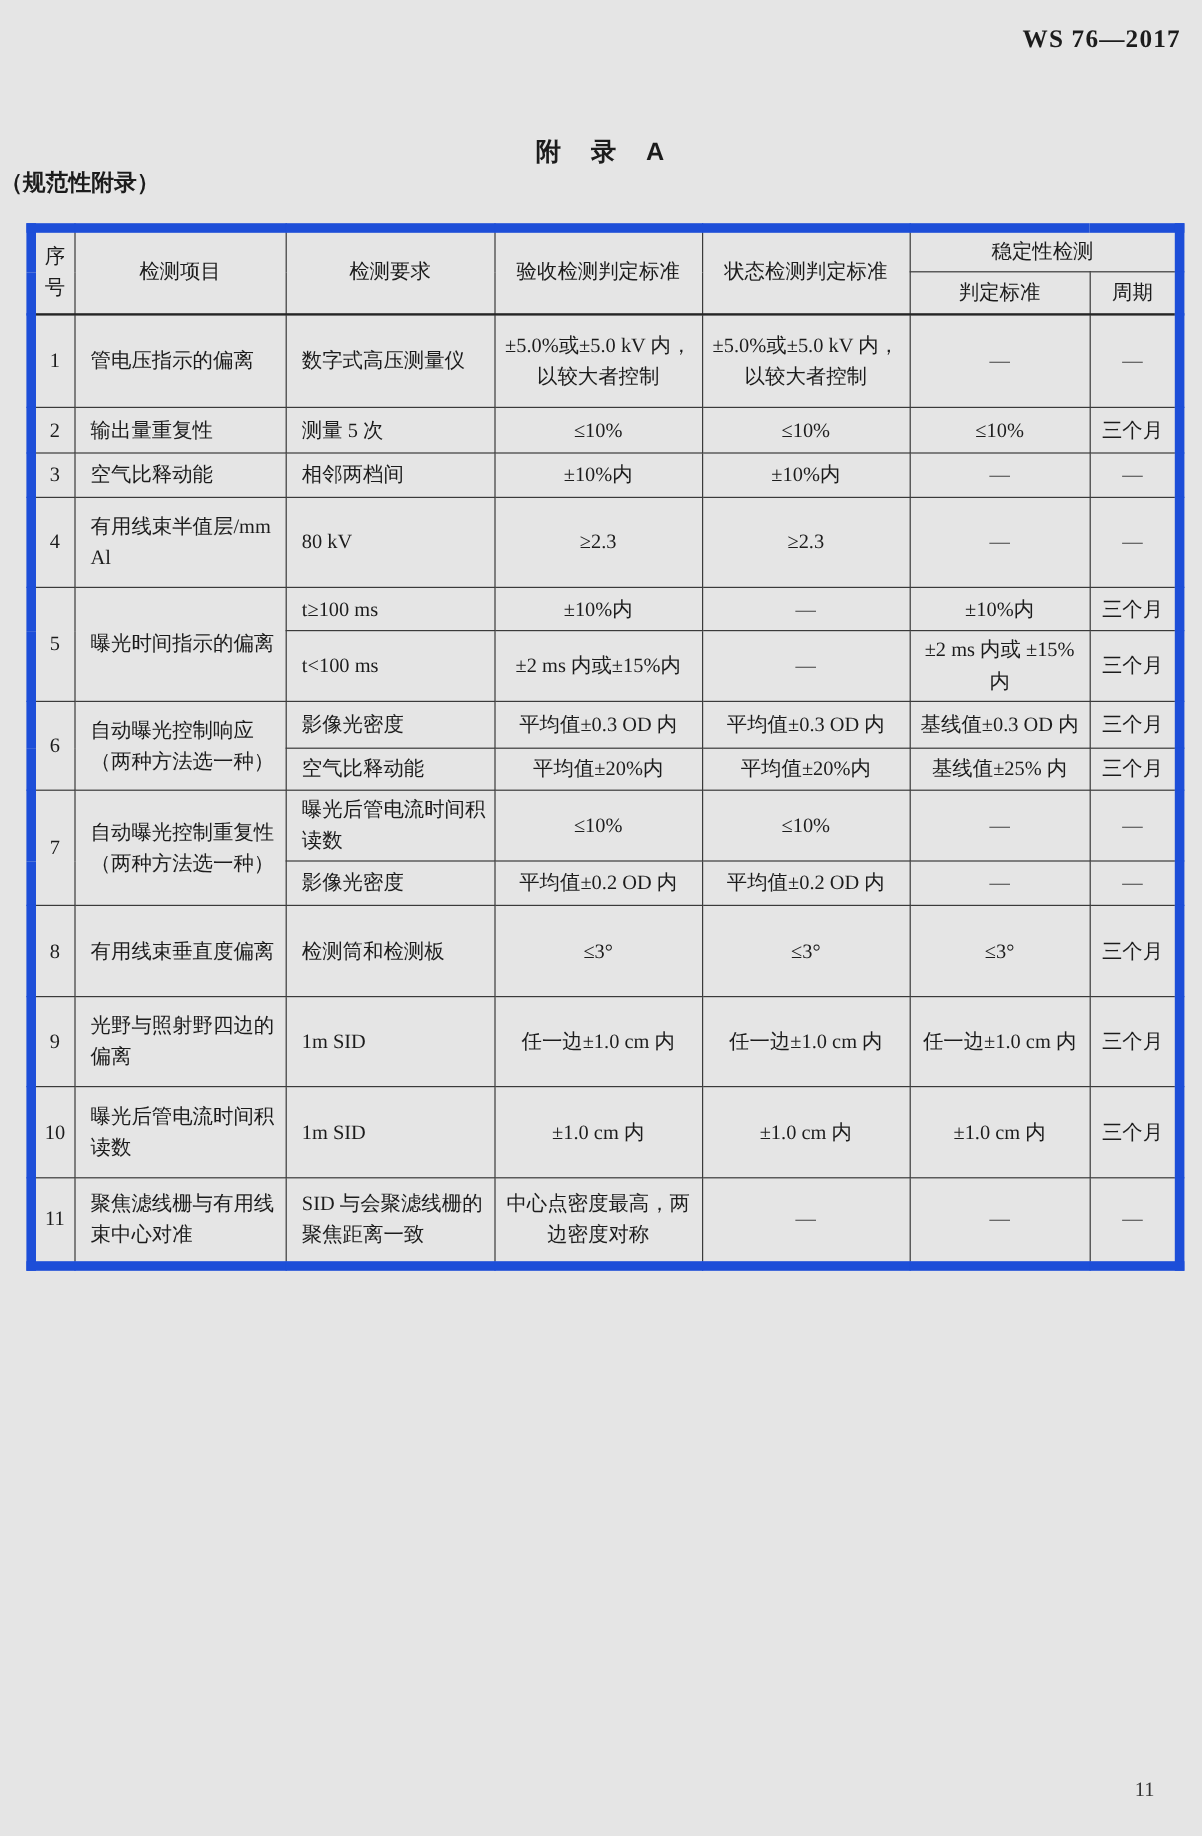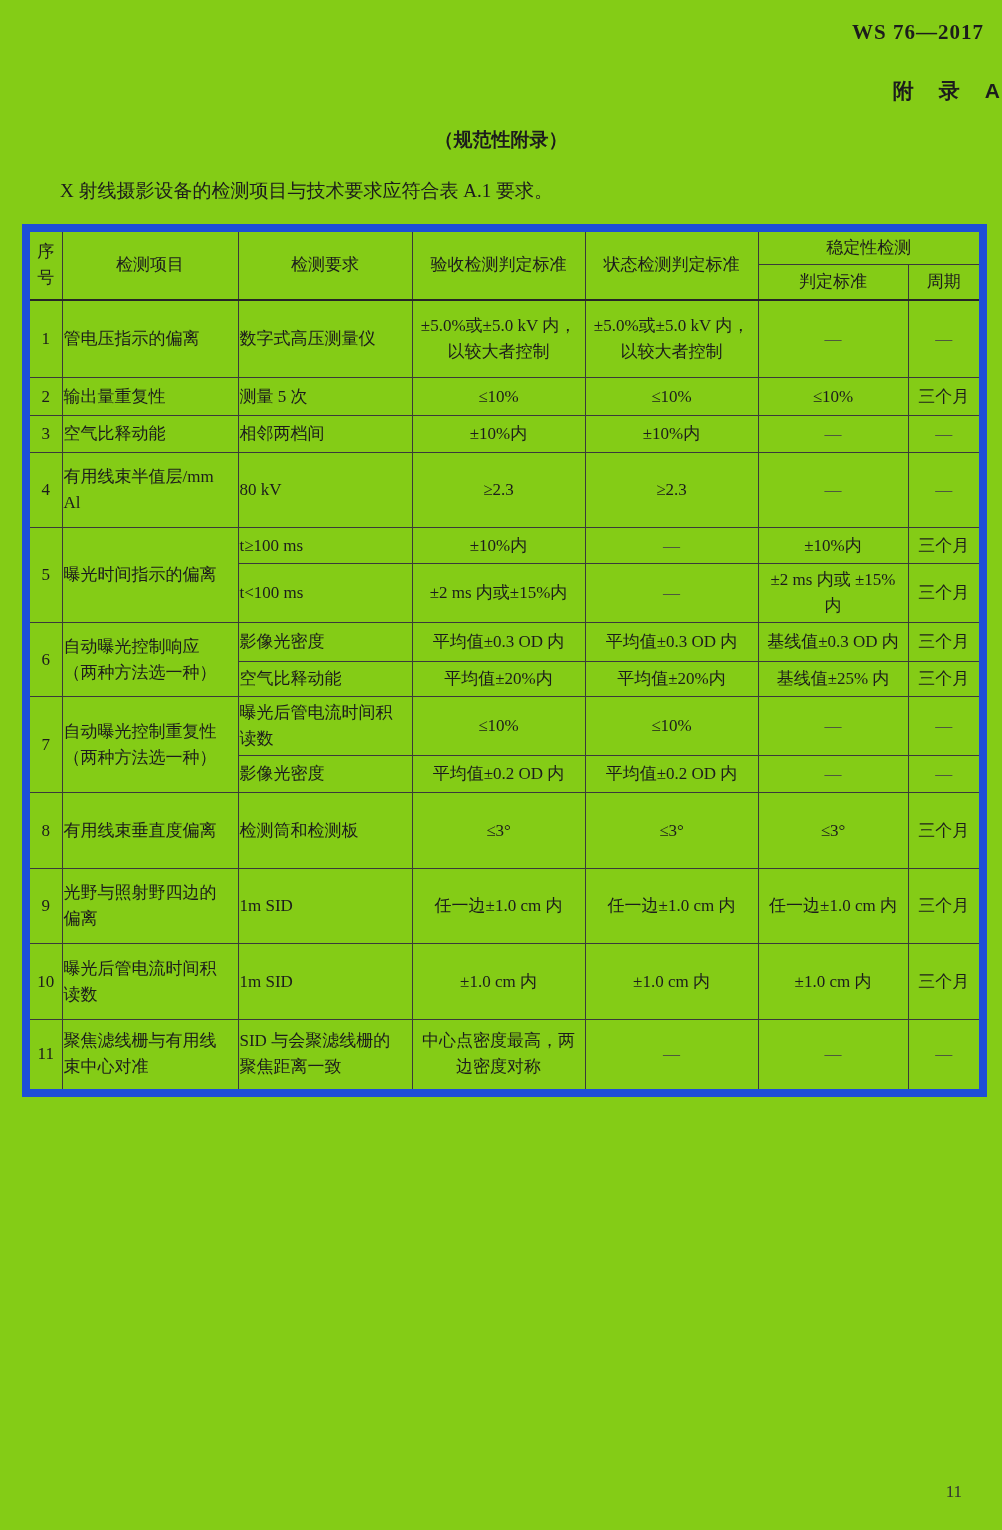--- a/index.html
+++ b/index.html
@@ -1,32 +1,32 @@
 <!DOCTYPE html>
 <html><head>
 <meta charset="utf-8">
 <style>
   html,body { margin:0; padding:0; background:#ffffff; }
   .page {
     width:1002px; height:1530px; position:relative; overflow:hidden;
-    background:#84cc16; color:#1c1c1c;
+    background:#e5e5e5; color:#1c1c1c;
     font-family:"Liberation Serif","DejaVu Serif",serif;
   }
   .doc-number {
     position:absolute; top:20px; right:18px;
     font-family:"Liberation Serif","DejaVu Serif",serif;
     font-weight:bold; font-size:21px; letter-spacing:1px;
   }
   .appendix-title {
-    padding-top:79px; text-align:right;
+    padding-top:115px; text-align:center;
     font-family:"Liberation Sans","DejaVu Sans",sans-serif;
     font-weight:bold; font-size:21px; line-height:24px; letter-spacing:2px;
   }
   .appendix-subtitle {
-    margin-top:25px; text-align:center;
+    margin-top:2px; 
     font-family:"Liberation Sans","DejaVu Sans",sans-serif;
     font-weight:bold; font-size:19px; line-height:24px;
   }
   .appendix-heading {
     margin-top:8px; text-align:center;
     font-family:"Liberation Sans","DejaVu Sans",sans-serif;
     font-weight:bold; font-size:20px; line-height:24px;
   }
   .intro {
     margin:27px 24px 0 22px;
@@ -47,38 +47,37 @@
   table.req thead { border-bottom:2px solid #262626; }
   table.req th, table.req td {
     border:1px solid #3a3a3a;
     font-weight:normal;
     vertical-align:middle;
     line-height:26px;
     overflow:hidden;
   }
   th.stab-edge { border-left:2px solid #262626; }
   .cc { text-align:center; padding:3px 5px; }
-  .cl { text-align:left; padding:3px 6px 3px 1px; }
+  .cl { text-align:left; padding:3px 6px 3px 13px; }
   .dash { color:#454545; }
   .page-number {
     position:absolute; top:1482px; right:40px;
     font-size:17px; color:#333;
   }
 </style>
 </head>
 <body>
 
 <div class="page">
 
   <div class="doc-number">WS 76—2017</div>
 
   <div class="appendix-title">附　录　A</div>
   <div class="appendix-subtitle">（规范性附录）</div>
 
-  <p class="intro">X 射线摄影设备的检测项目与技术要求应符合表 A.1 要求。</p>
 
 
   <table class="req">
     <colgroup>
       <col style="width:36px">
         <col style="width:176px">
         <col style="width:174px">
       <col style="width:173px">
         <col style="width:173px">
         <col style="width:150px">

